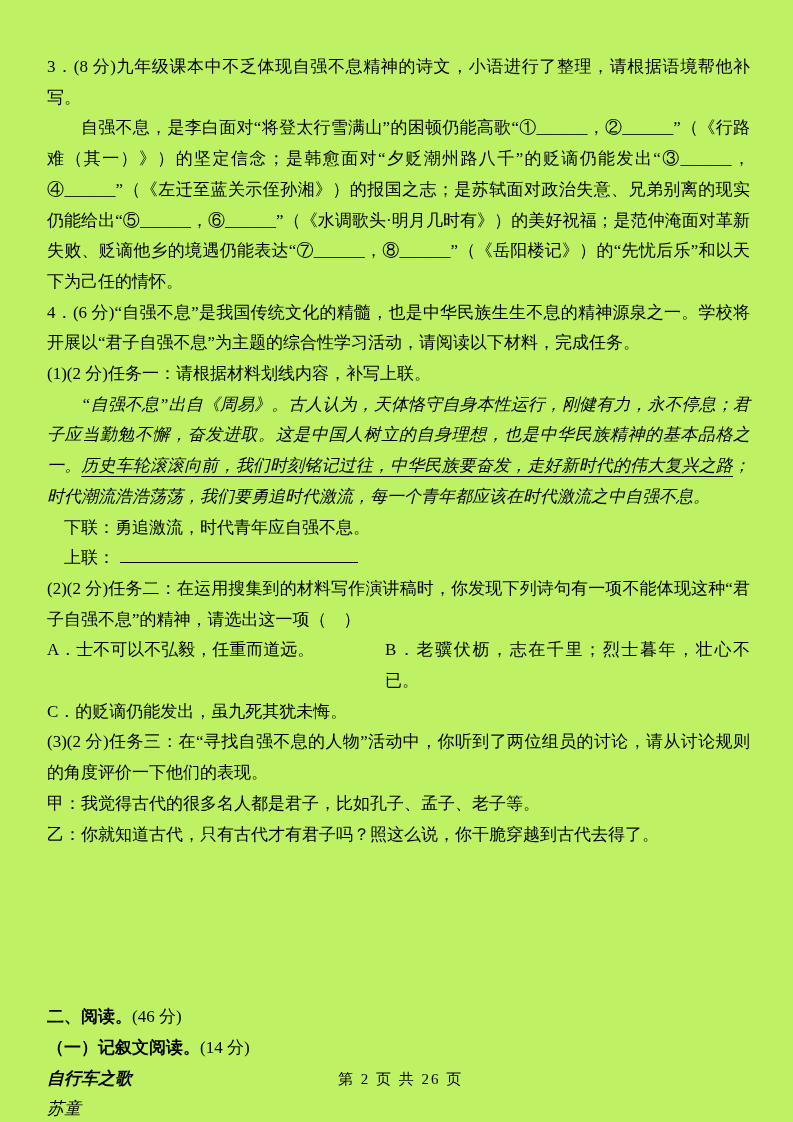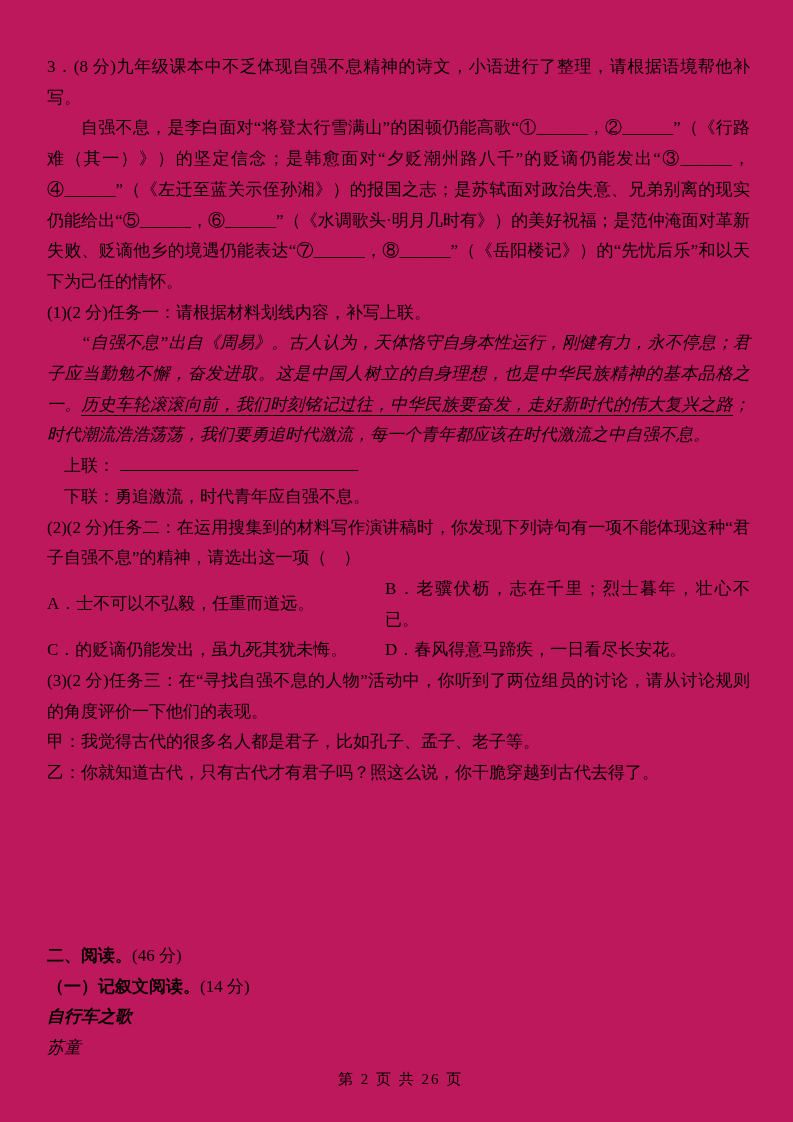--- a/index.html
+++ b/index.html
@@ -1,21 +1,21 @@
 <!DOCTYPE html>
 <html><head>
 <meta charset="utf-8">
 <style>
   html, body { margin: 0; padding: 0; background: #ffffff; }
   .page {
     position: relative;
     width: 793px;
     height: 1122px;
     margin: 0 auto;
-    background: #be185d;
+    background: #bef264;
     color: #000000;
     font-family: "Liberation Serif", "DejaVu Serif", serif;
     font-size: 17px;
     line-height: 30.7px;
     overflow: hidden;
   }
   .content {
     position: absolute;
     top: 52px;
     left: 47px;
@@ -28,21 +28,21 @@
   .kaiti { font-style: italic; }          
   .ul { text-decoration: underline; text-underline-offset: 5px; margin-top: 16px; }
   .blank-line {
     display: inline-block;
     width: 238px;
     height: 2px;
     border-bottom: 1.2px solid #000;
     vertical-align: baseline;
     margin-left: 5px;
   }
-  .opt-row { display: flex; align-items: center; }
+  .opt-row { display: flex; }
   .opt-first { width: 338px; flex-shrink: 0; }
   .opt-second { flex: 1; }
   .hei { font-family: "Liberation Sans", "DejaVu Sans", sans-serif; font-weight: bold; }
   .bold { font-weight: bold; }
   .center { text-indent: 0; }
   .spacer { height: 152px; }
   .footer {
     position: absolute;
     top: 1064px;
     left: 4px;
@@ -55,39 +55,39 @@
 </head>
 <body>
 
 <div class="page">
   <div class="content">
 
     <p>3．(8 分)九年级课本中不乏体现自强不息精神的诗文，小语进行了整理，请根据语境帮他补写。</p>
 
     <p class="indent2">自强不息，是李白面对“将登太行雪满山”的困顿仍能高歌“①______，②______”（《行路难（其一）》）的坚定信念；是韩愈面对“夕贬潮州路八千”的贬谪仍能发出“③______，④______”（《左迁至蓝关示侄孙湘》）的报国之志；是苏轼面对政治失意、兄弟别离的现实仍能给出“⑤______，⑥______”（《水调歌头·明月几时有》）的美好祝福；是范仲淹面对革新失败、贬谪他乡的境遇仍能表达“⑦______，⑧______”（《岳阳楼记》）的“先忧后乐”和以天下为己任的情怀。</p>
 
+    <p>4．(6 分)“自强不息”是我国传统文化的精髓，也是中华民族生生不息的精神源泉之一。学校将开展以“君子自强不息”为主题的综合性学习活动，请阅读以下材料，完成任务。</p>
 
     <p>(1)(2 分)任务一：请根据材料划线内容，补写上联。</p>
 
     <p class="indent2 kaiti"><span>“自强不息”出自《周易》。古人认为，天体恪守自身本性运行，刚健有力，永不停息；君子应当勤勉不懈，奋发进取。这是中国人树立的自身理想，也是中华民族精神的基本品格之一。</span><span class="ul">历史车轮滚滚向前，我们时刻铭记过往，中华民族要奋发，走好新时代的伟大复兴之路</span><span>；时代潮流浩浩荡荡，我们要勇追时代激流，每一个青年都应该在时代激流之中自强不息。</span></p>
 
+    <p class="indent1">下联：勇追激流，时代青年应自强不息。</p>
+
     <p class="indent1"><span>上联：</span><span class="blank-line"></span></p>
-
-    <p class="indent1">下联：勇追激流，时代青年应自强不息。</p>
 
     <p>(2)(2 分)任务二：在运用搜集到的材料写作演讲稿时，你发现下列诗句有一项不能体现这种“君子自强不息”的精神，请选出这一项（　）</p>
 
     <div class="opt-row">
       <span class="opt-first"><span>A．</span><span>士不可以不弘毅，任重而道远。</span></span>
       <span class="opt-second"><span>B．</span><span>老骥伏枥，志在千里；烈士暮年，壮心不已。</span></span>
     </div>
 
     <div class="opt-row">
       <span class="opt-first"><span>C．</span><span>的贬谪仍能发出，虽九死其犹未悔。</span></span>
-      <span class="opt-second"><span>D．</span><span>春风得意马蹄疾，一日看尽长安花。</span></span>
     </div>
 
     <p>(3)(2 分)任务三：在“寻找自强不息的人物”活动中，你听到了两位组员的讨论，请从讨论规则的角度评价一下他们的表现。</p>
 
     <p>甲：我觉得古代的很多名人都是君子，比如孔子、孟子、老子等。</p>
 
     <p>乙：你就知道古代，只有古代才有君子吗？照这么说，你干脆穿越到古代去得了。</p>
 
     <div class="spacer"></div>
 

